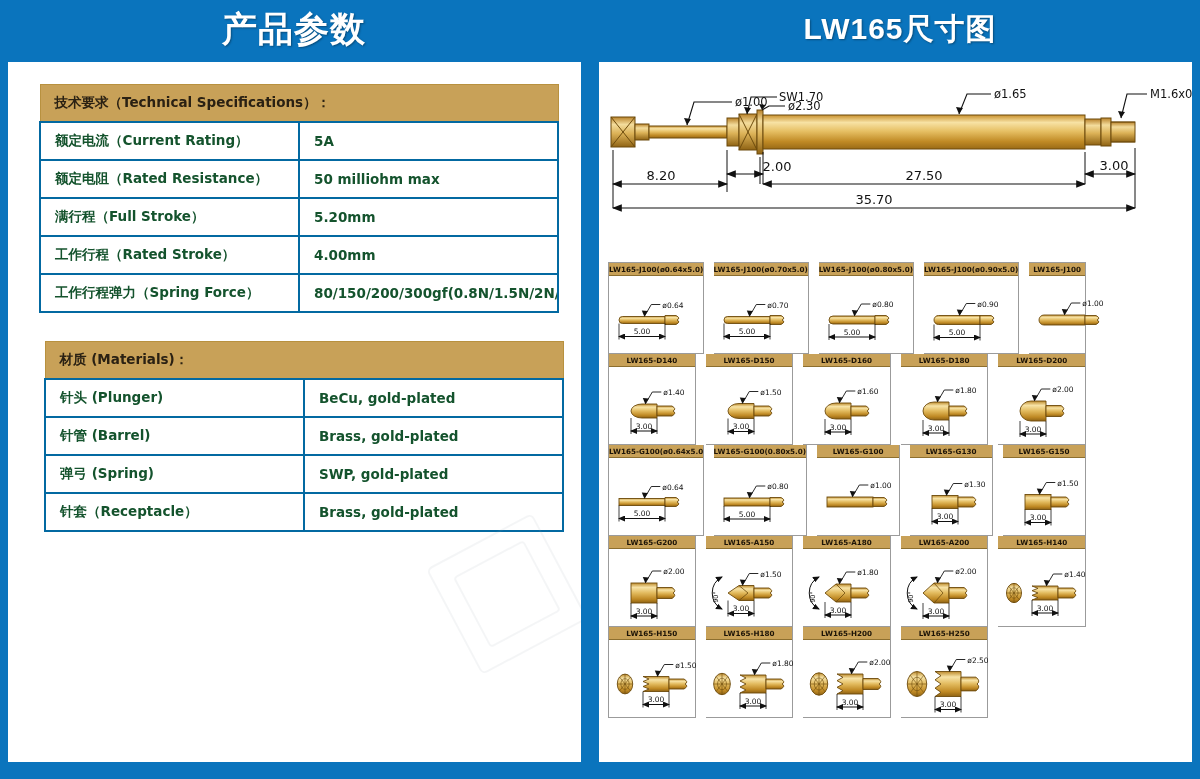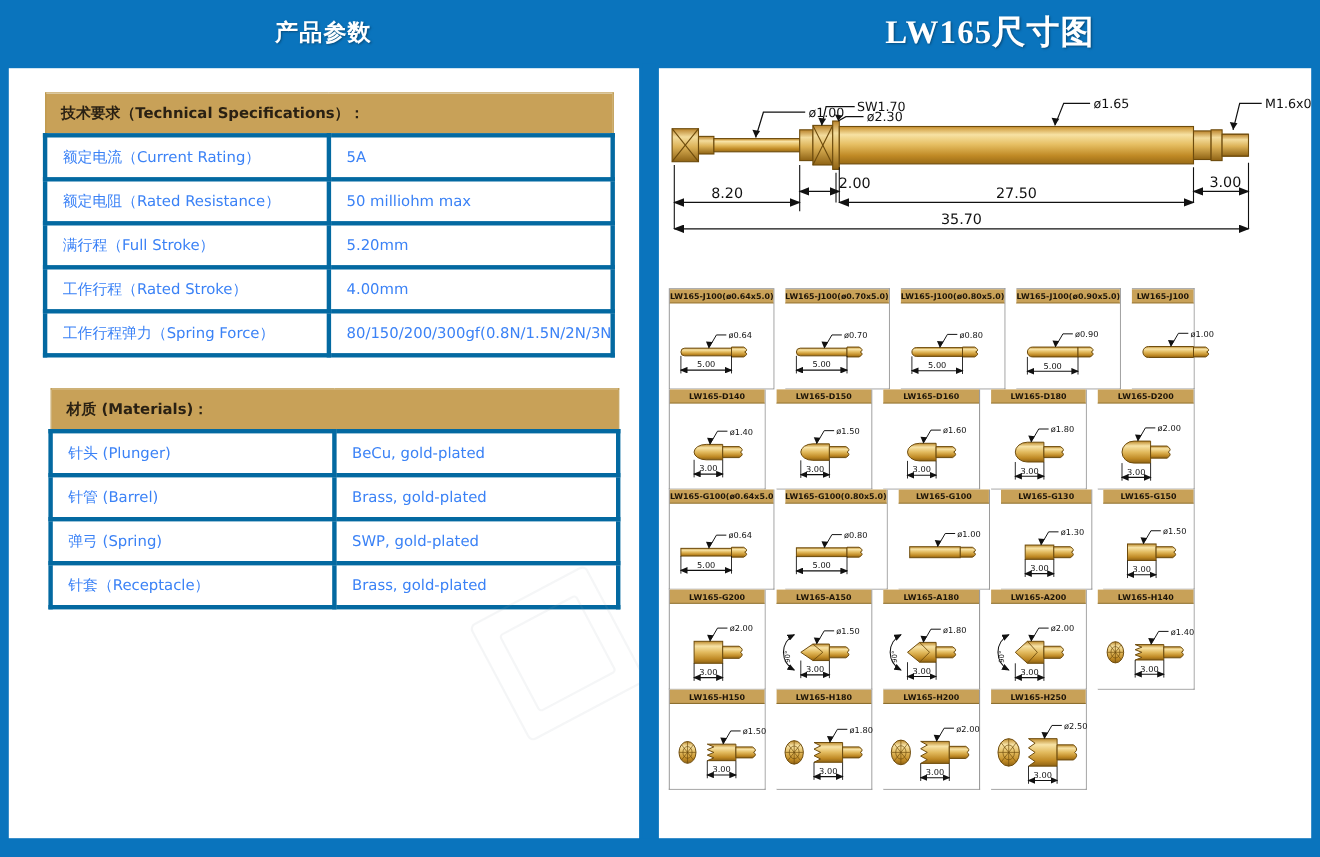--- a/index.html
+++ b/index.html
@@ -12,22 +12,22 @@
   .page { position: relative; width: 1200px; height: 779px; background: #0a74bd; }
 
   
   .hdr { position: absolute; top: 0; height: 58px; display: flex; align-items: center; justify-content: center; }
   .hdr-left  { left: 0;   width: 588px; }
   .hdr-right { left: 600px; width: 600px; }
   .hdr-title {
     color: #ffffff; font-weight: bold; letter-spacing: 1px;
     text-shadow: 1px 1px 2px rgba(0,0,0,.35);
   }
-  .hdr-left .hdr-title  { font-size: 21px; font-family: Liberation Serif, serif; }
-  .hdr-right .hdr-title { font-size: 30px; font-family: Liberation Serif, serif; }
+  .hdr-left .hdr-title  { font-size: 35px; font-family: Liberation Serif, serif; }
+  .hdr-right .hdr-title { font-size: 30px; font-family: Liberation Sans, sans-serif; }
 
   
   .panel { position: absolute; background: #ffffff; overflow: hidden; }
   .panel-left  { left: 8px;   top: 62px; width: 573px; height: 700px; }
   .panel-right { left: 599px; top: 62px; width: 593px; height: 700px; }
 
   .watermark {
     position: absolute; right: 14px; bottom: 108px;
     width: 120px; height: 120px; opacity: .10;
     border: 2px solid #9aa6b0; transform: rotate(-28deg);
@@ -35,25 +35,25 @@
   }
   .watermark:after {
     content:""; position:absolute; left: 18px; top: 18px; right: 18px; bottom: 18px;
     border: 2px solid #9aa6b0; border-radius: 4px;
   }
 
   
   .spec-table { border-collapse: collapse; width: 520px; margin: 0 0 0 31px; table-layout: fixed; }
   .spec-table + .spec-table { margin-top: 28px; margin-left: 36px; }
   .spec-table td {
-    border: 4px solid #0369a1;
-    font-size: 13.5px; color: #3b82f6;
+    border: 2px solid #0369a1;
+    font-size: 13.5px; color: #14532d;
     padding: 9px 14px; height: 36px;
     font-family: "DejaVu Sans", sans-serif;
-    white-space: nowrap; overflow: hidden;
+    white-space: nowrap; overflow: hidden; font-weight: bold;
   }
   .spec-head td {
     background: #c8a158; border: 1px solid #b8913f;
     font-weight: bold; font-size: 13.5px; height: 33px; color: #2a2113;
   }
   .spec-table .c-key { width: 243px; }
 
   
   .dim-area { position: absolute; left: 0; top: 0; width: 593px; height: 196px; }
   .dim-area svg { display: block; }

